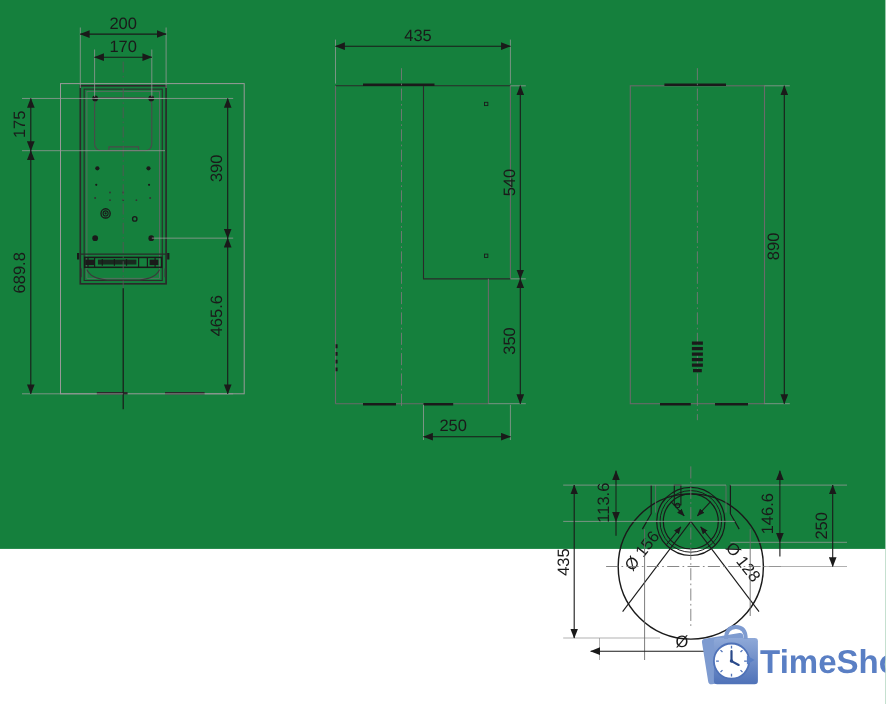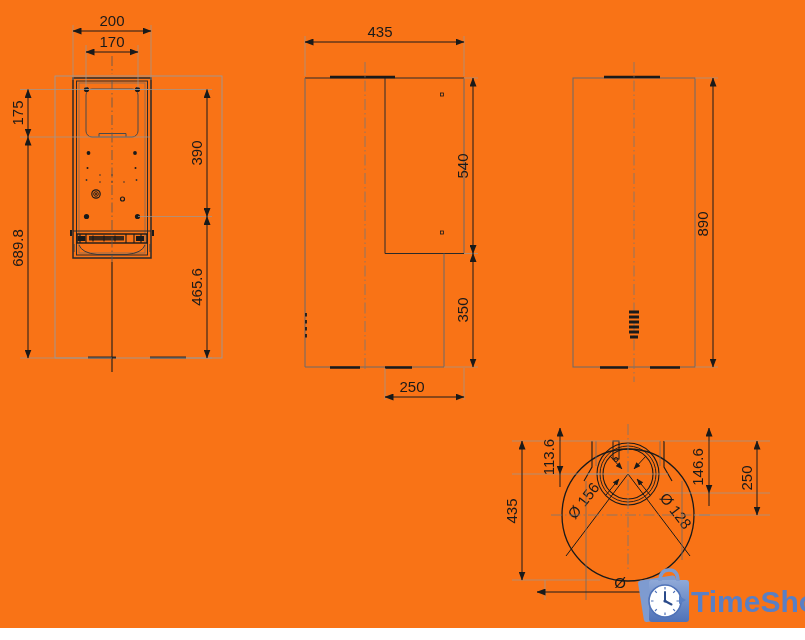--- a/index.html
+++ b/index.html
@@ -1,18 +1,18 @@
 <!DOCTYPE html>
 <html><head>
 <meta charset="utf-8">
 <style>
   html,body{margin:0;padding:0;background:#ffffff;}
   body{width:805px;height:640px;overflow:hidden;
        font-family:"Liberation Sans",sans-serif;}
-  #stage{position:relative;width:805px;height:628px;background:#f97316;}
+  #stage{position:relative;width:805px;height:499px;background:#15803d;}
   svg{display:block;}
   .dimtxt{font-family:"Liberation Sans",sans-serif;font-size:15px;fill:#1a1a1a;
           font-weight:400;letter-spacing:0px;}
   .logotxt{font-family:"Liberation Sans",sans-serif;font-size:30px;font-weight:bold;
            fill:#5a7fc4;}
   text{white-space:pre;}
 </style>
 </head>
 <body>
 

